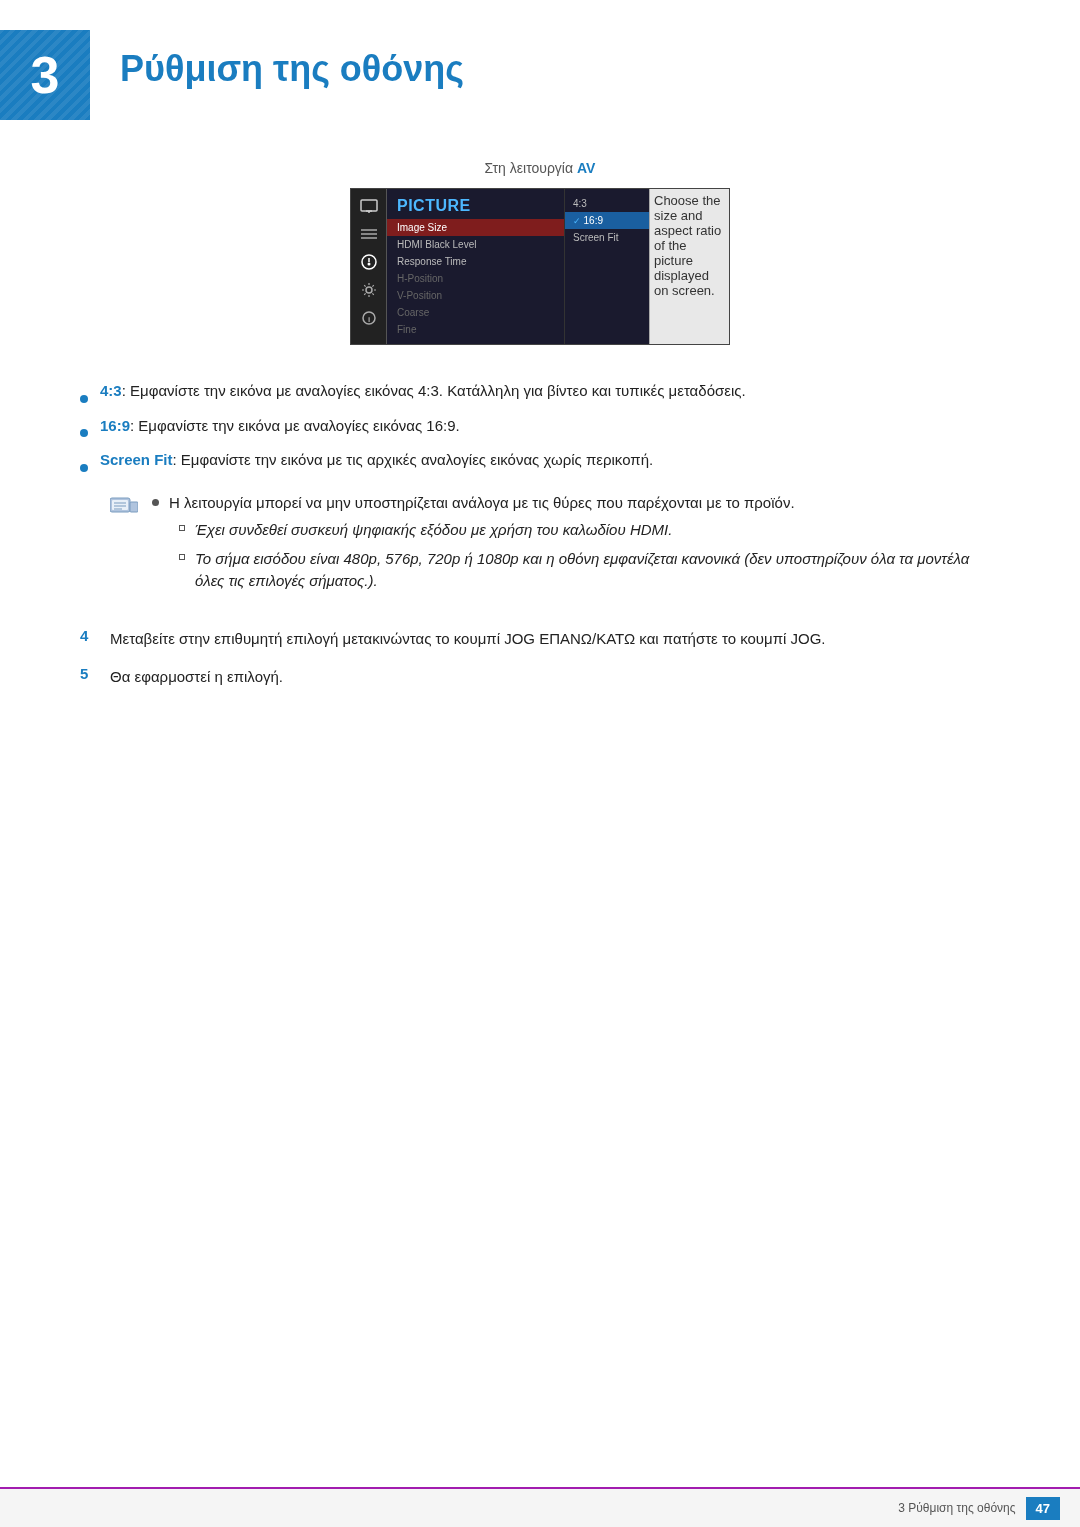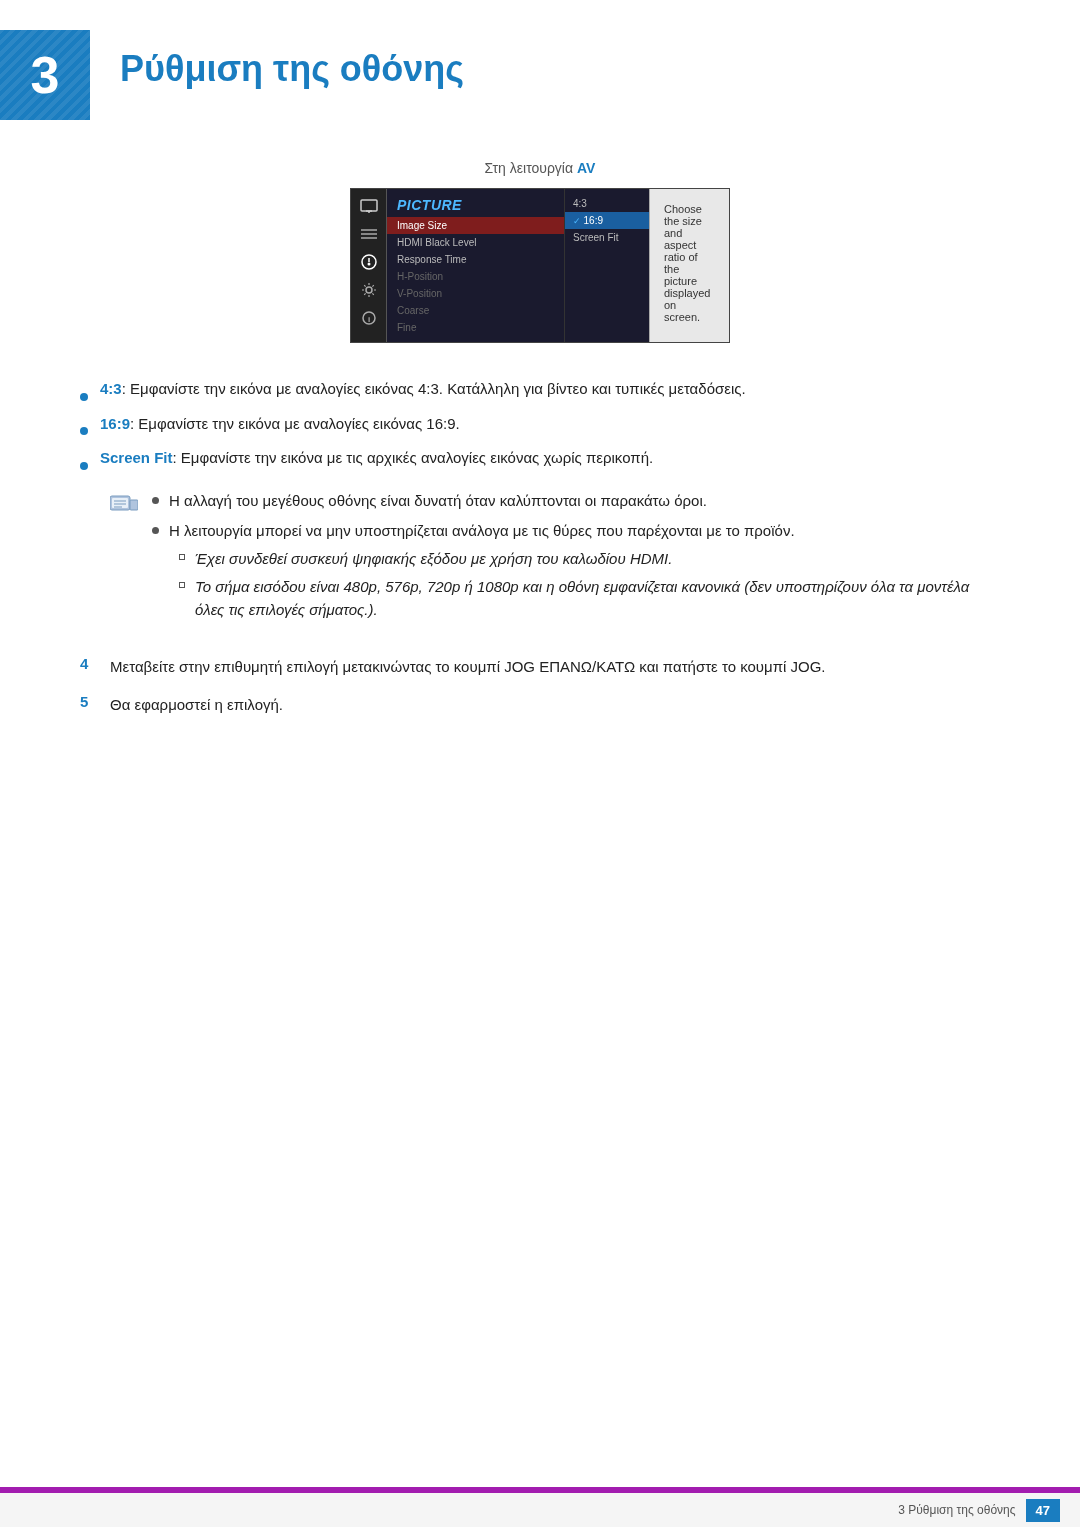--- a/index.html
+++ b/index.html
@@ -112,25 +112,24 @@
       color: #fff;
     }
     
     .monitor-menu {
       flex: 1;
       background: #1a1a2e;
       padding: 6px 0;
     }
     .menu-header {
       color: #4db8ff;
-      font-size: 14px;
+      font-size: 16px;
       font-weight: bold;
       padding: 2px 10px 4px;
       letter-spacing: 0.5px;
-      font-style: italic;
     }
     .menu-item {
       padding: 3px 10px;
       font-size: 10px;
       color: #bbb;
       cursor: pointer;
     }
     .menu-item.active {
       color: #fff;
       background: #7f1d1d;
@@ -162,22 +161,22 @@
       font-size: 9px;
     }
     .submenu-item.highlighted {
       background: #1a5fa0;
       color: #fff;
     }
     
     .monitor-info {
       width: 80px;
       background: #e8e8e8;
-      padding: 14px;
-      font-size: 11px;
+      padding: 4px;
+      font-size: 13px;
       color: #333;
       border-left: 1px solid #aaa;
     }
 
     
     .bullet-list {
       list-style: none;
       margin-bottom: 20px;
     }
     .bullet-list > li {
@@ -281,21 +280,21 @@
     }
 
     
     .footer {
       position: absolute;
       bottom: 0;
       left: 0;
       right: 0;
       height: 40px;
       background: #f5f5f5;
-      border-top: 6px solid #a21caf;
+      border-top: 2px solid #a21caf;
       display: flex;
       align-items: center;
       justify-content: flex-end;
       padding: 0 20px;
       font-size: 12px;
       color: #555;
     }
     .footer-right {
       display: flex;
       align-items: center;
@@ -415,24 +414,20 @@
         <rect x="2" y="6" width="16" height="10" rx="1" fill="#e8f0f8"></rect>
         <rect x="20" y="8" width="8" height="10" rx="1" fill="#b0c4de" stroke="#7a9cbf" stroke-width="1"></rect>
         <line x1="4" y1="9" x2="16" y2="9" stroke="#7a9cbf" stroke-width="1"></line>
         <line x1="4" y1="12" x2="16" y2="12" stroke="#7a9cbf" stroke-width="1"></line>
         <line x1="4" y1="15" x2="12" y2="15" stroke="#7a9cbf" stroke-width="1"></line>
       </svg>
     </div>
     <div class="note-content">
       <div class="note-bullet">
         <div class="note-bullet-dot"></div>
-        <p>Η αλλαγή του μεγέθους οθόνης είναι δυνατή όταν καλύπτονται οι παρακάτω όροι.</p>
-      </div>
-      <div class="note-bullet">
-        <div class="note-bullet-dot"></div>
         <div>
           <p>Η λειτουργία μπορεί να μην υποστηρίζεται ανάλογα με τις θύρες που παρέχονται με το προϊόν.</p>
           <div class="sub-note-list">
             <div class="sub-note-item">
               <div class="sub-note-square"></div>
               <p>Έχει συνδεθεί συσκευή ψηφιακής εξόδου με χρήση του καλωδίου HDMI.</p>
             </div>
             <div class="sub-note-item">
               <div class="sub-note-square"></div>
               <p>Το σήμα εισόδου είναι 480p, 576p, 720p ή 1080p και η οθόνη εμφανίζεται κανονικά (δεν υποστηρίζουν όλα τα μοντέλα όλες τις επιλογές σήματος.).</p>

